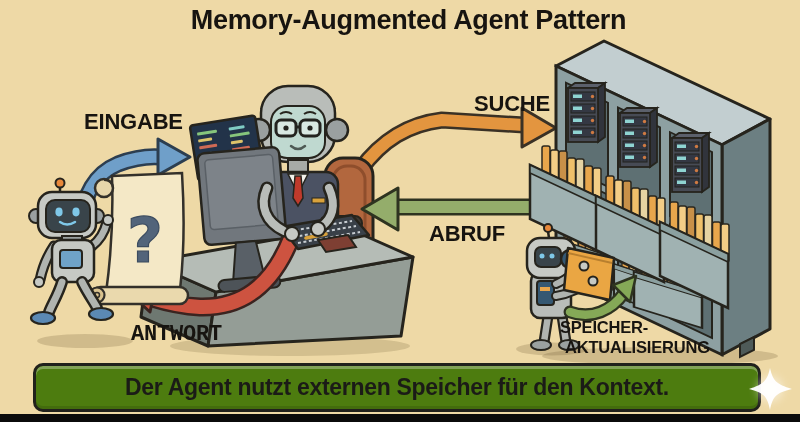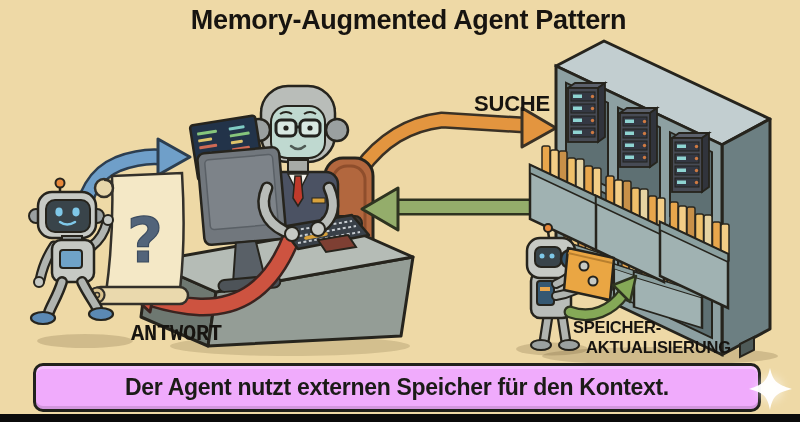--- a/index.html
+++ b/index.html
@@ -6,24 +6,24 @@
   #stage{position:relative;width:800px;height:422px;overflow:hidden;
          background:#eed9a6;font-family:"Liberation Sans",sans-serif;}
   #scene-svg{position:absolute;left:0;top:0;z-index:1;}
   .lbl{position:absolute;z-index:2;font-weight:bold;color:#171410;white-space:nowrap;
        font-size:22px;letter-spacing:-0.2px;}
   #title-lbl{left:0;right:0;top:5px;text-align:center;font-size:27px;letter-spacing:-0.3px;padding-left:17px;}
   #eingabe-lbl{left:84px;top:109px;}
   #suche-lbl{left:430px;top:91px;margin-left:44px;}
   #abruf-lbl{left:429px;top:221px;}
   #antwort-lbl{left:131px;top:322px;font-family:Liberation Mono, monospace;}
-  #speicher-lbl{left:573px;top:317px;font-size:16.5px;line-height:20px;}
-  #speicher-lbl .l2{margin-left:13px;}
+  #speicher-lbl{left:560px;top:317px;font-size:16.5px;line-height:20px;}
+  #speicher-lbl .l2{margin-left:5px;}
   #banner{position:absolute;z-index:3;left:33px;top:363px;width:728px;height:49px;
-          box-sizing:border-box;background:#f0abfc;border:3px solid #21211c;border-radius:10px;
+          box-sizing:border-box;background:#4d7c0f;border:3px solid #21211c;border-radius:10px;
           box-shadow:inset 0 3px 0 rgba(255,255,255,.30), inset 0 -3px 0 rgba(0,0,0,.12);
           display:flex;align-items:center;justify-content:center;}
   #banner .txt{font-weight:bold;font-size:23px;color:#1b1b17;letter-spacing:-0.3px;}
   #sparkle-svg{position:absolute;left:744px;top:362px;z-index:4;}
   #bottom-strip{position:absolute;z-index:5;left:0;bottom:0;width:800px;height:8px;background:#0b0b0b;}
 </style>
 </head>
 <body>
 
 <div id="stage">
@@ -264,21 +264,23 @@
   </g>
 
   <g>
     <path d="M 570,312 C 592,320 612,310 624,293" fill="none" stroke="#2e3320" stroke-width="13" stroke-linecap="round"></path>
     <path d="M 570,312 C 592,320 612,310 624,293" fill="none" stroke="#85a957" stroke-width="8.5" stroke-linecap="round"></path>
     <polygon points="636,276 613,285 630,302" fill="#85a957" stroke="#2e3320" stroke-width="2.5" stroke-linejoin="round"></polygon>
   </g>
 </svg>
 
 <div class="lbl" id="title-lbl">Memory-Augmented Agent Pattern</div>
+<div class="lbl" id="eingabe-lbl">EINGABE</div>
 <div class="lbl" id="suche-lbl">SUCHE</div>
+<div class="lbl" id="abruf-lbl">ABRUF</div>
 <div class="lbl" id="antwort-lbl">ANTWORT</div>
 <div class="lbl" id="speicher-lbl">
   <div class="l1">SPEICHER-</div>
   <div class="l2">AKTUALISIERUNG</div>
 </div>
 
 <div id="banner">
   <span class="txt">Der Agent nutzt externen Speicher für den Kontext.</span>
 </div>
 

